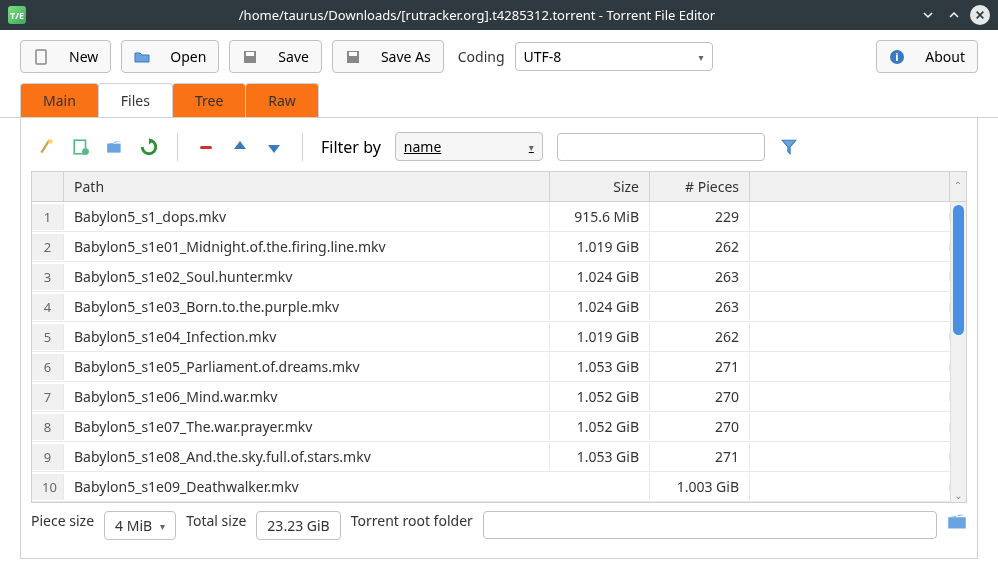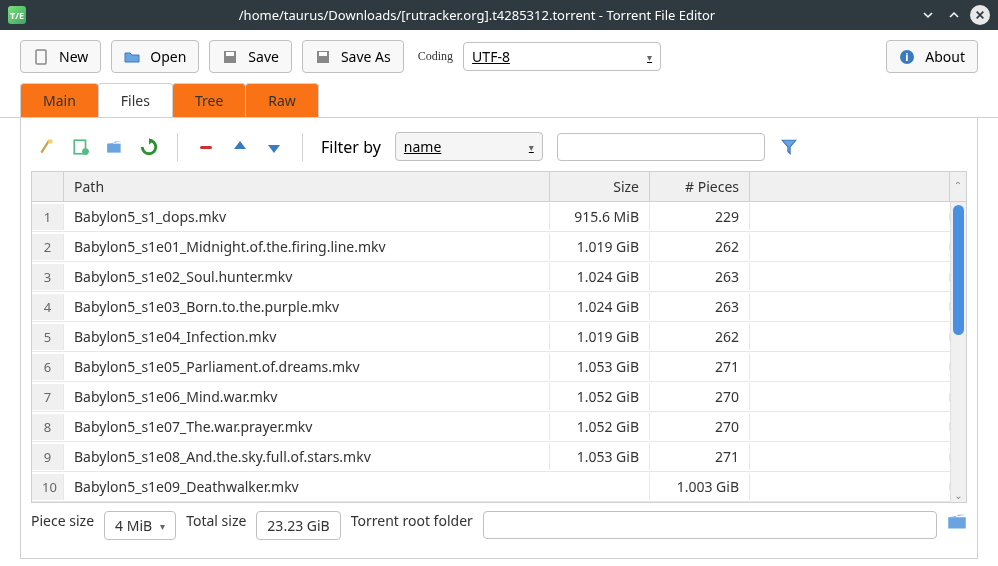--- a/index.html
+++ b/index.html
@@ -3,24 +3,24 @@
 <meta charset="utf-8">
 <style>
 * { box-sizing: border-box; margin: 0; padding: 0; font-family: "Segoe UI", "Noto Sans", sans-serif; }
 body { background: #fff; width: 998px; height: 566px; overflow: hidden; }
 .titlebar { background: #2e3a3f; height: 30px; display: flex; align-items: center; padding: 0 8px; color: #fff; font-size: 13px; }
 .titlebar .app-icon { width: 18px; height: 18px; background: linear-gradient(135deg, #7be07d, #3da65f); border-radius: 3px; margin-right: 16px; display: flex; align-items: center; justify-content: center; font-size: 9px; font-weight: bold; color: #fff; }
 .titlebar .title { flex: 1; text-align: center; }
 .titlebar .win-btn { width: 20px; height: 20px; margin-left: 6px; display: flex; align-items: center; justify-content: center; cursor: pointer; }
 .titlebar .close-btn { background: #e8e8e8; border-radius: 50%; color: #2e3a3f; }
 .toolbar { display: flex; align-items: center; padding: 10px 20px 6px 20px; gap: 10px; }
-.tb-btn { display: flex; align-items: center; gap: 10px; padding: 6px 12px; border: 1px solid #c0c0c0; border-radius: 4px; background: #f8f8f8; font-size: 14px; cursor: pointer; }
+.tb-btn { display: flex; align-items: center; gap: 20px; padding: 6px 12px; border: 1px solid #c0c0c0; border-radius: 4px; background: #f8f8f8; font-size: 14px; cursor: pointer; }
 .tb-btn svg { width: 16px; height: 16px; }
-.tb-label { font-size: 12px; color: #333; margin-left: 4px; font-family: Liberation Serif, serif; }
-.tb-select { border: 1px solid #c0c0c0; border-radius: 4px; padding: 4px 8px; font-size: 14px; background: #fff; width: 198px; display: flex; align-items: center; justify-content: space-between; cursor: pointer; text-decoration: underline; }
+.tb-label { font-size: 14px; color: #333; margin-left: 4px; }
+.tb-select { border: 1px solid #c0c0c0; border-radius: 4px; padding: 4px 8px; font-size: 14px; background: #fff; width: 198px; display: flex; align-items: center; justify-content: space-between; cursor: pointer; }
 .about-btn { margin-left: auto; }
 .tabs { display: flex; padding: 0 20px; border-bottom: 1px solid #d0d0d0; margin-top: 4px; }
 .tab { padding: 7px 22px; border: 1px solid #d0d0d0; border-bottom: none; border-radius: 4px 4px 0 0; background: #f97316; font-size: 14px; cursor: pointer; color: #333; margin-right: -1px; }
 .tab.active { background: #fff; position: relative; z-index: 2; }
 .panel { border: 1px solid #d0d0d0; margin: 0 20px; border-top: none; padding: 10px; }
 .actions { display: flex; align-items: center; gap: 14px; padding: 4px 0 10px 6px; }
 .icon-btn { width: 20px; height: 20px; display: flex; align-items: center; justify-content: center; cursor: pointer; }
 .vsep { width: 1px; height: 28px; background: #d0d0d0; margin: 0 4px; }
 .filter-select { border: 1px solid #c0c0c0; border-radius: 4px; padding: 4px 8px; font-size: 14px; background: #f5f5f5; width: 148px; display: flex; align-items: center; justify-content: space-between; cursor: pointer; text-decoration: underline; }
 .filter-input { border: 1px solid #c0c0c0; border-radius: 4px; padding: 4px 8px; font-size: 14px; background: #fff; width: 208px; height: 28px; }

